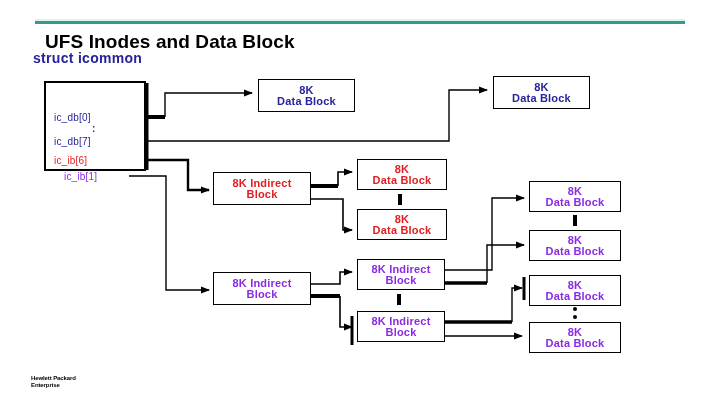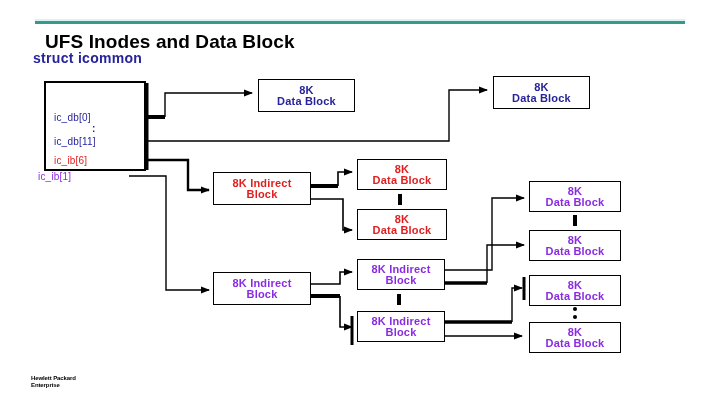--- a/index.html
+++ b/index.html
@@ -138,23 +138,23 @@
 
       <path d="M524,277 L524,300" stroke-width="3"></path>
       <path d="M352,316 L352,345" stroke-width="3"></path>
     </g>
   </svg>
 
   <div class="inode-box"></div>
 
   <div class="inode-field c-navy" style="left:54px;top:112px;">ic_db[0]</div>
   <div class="dots" style="left:92px;top:126px;">:</div>
-  <div class="inode-field c-navy" style="left:54px;top:136px;">ic_db[11]</div>
+  <div class="inode-field c-navy" style="left:54px;top:136px;">ic_db[7]</div>
   <div class="inode-field c-red" style="left:54px;top:155px;">ic_ib[6]</div>
-  <div class="inode-field c-purple" style="left:38px;top:171px;">ic_ib[1]</div>
+  <div class="inode-field c-purple" style="left:64px;top:171px;">ic_ib[1]</div>
 
   <div class="box c-navy" style="left:258px;top:79px;width:97px;height:33px;border-width:1.5px;">
     <span>8K</span>
     <span>Data Block</span>
   </div>
 
   <div class="box c-navy" style="left:493px;top:76px;width:97px;height:33px;border-width:1.5px;">
     <span>8K</span>
     <span>Data Block</span>
   </div>

